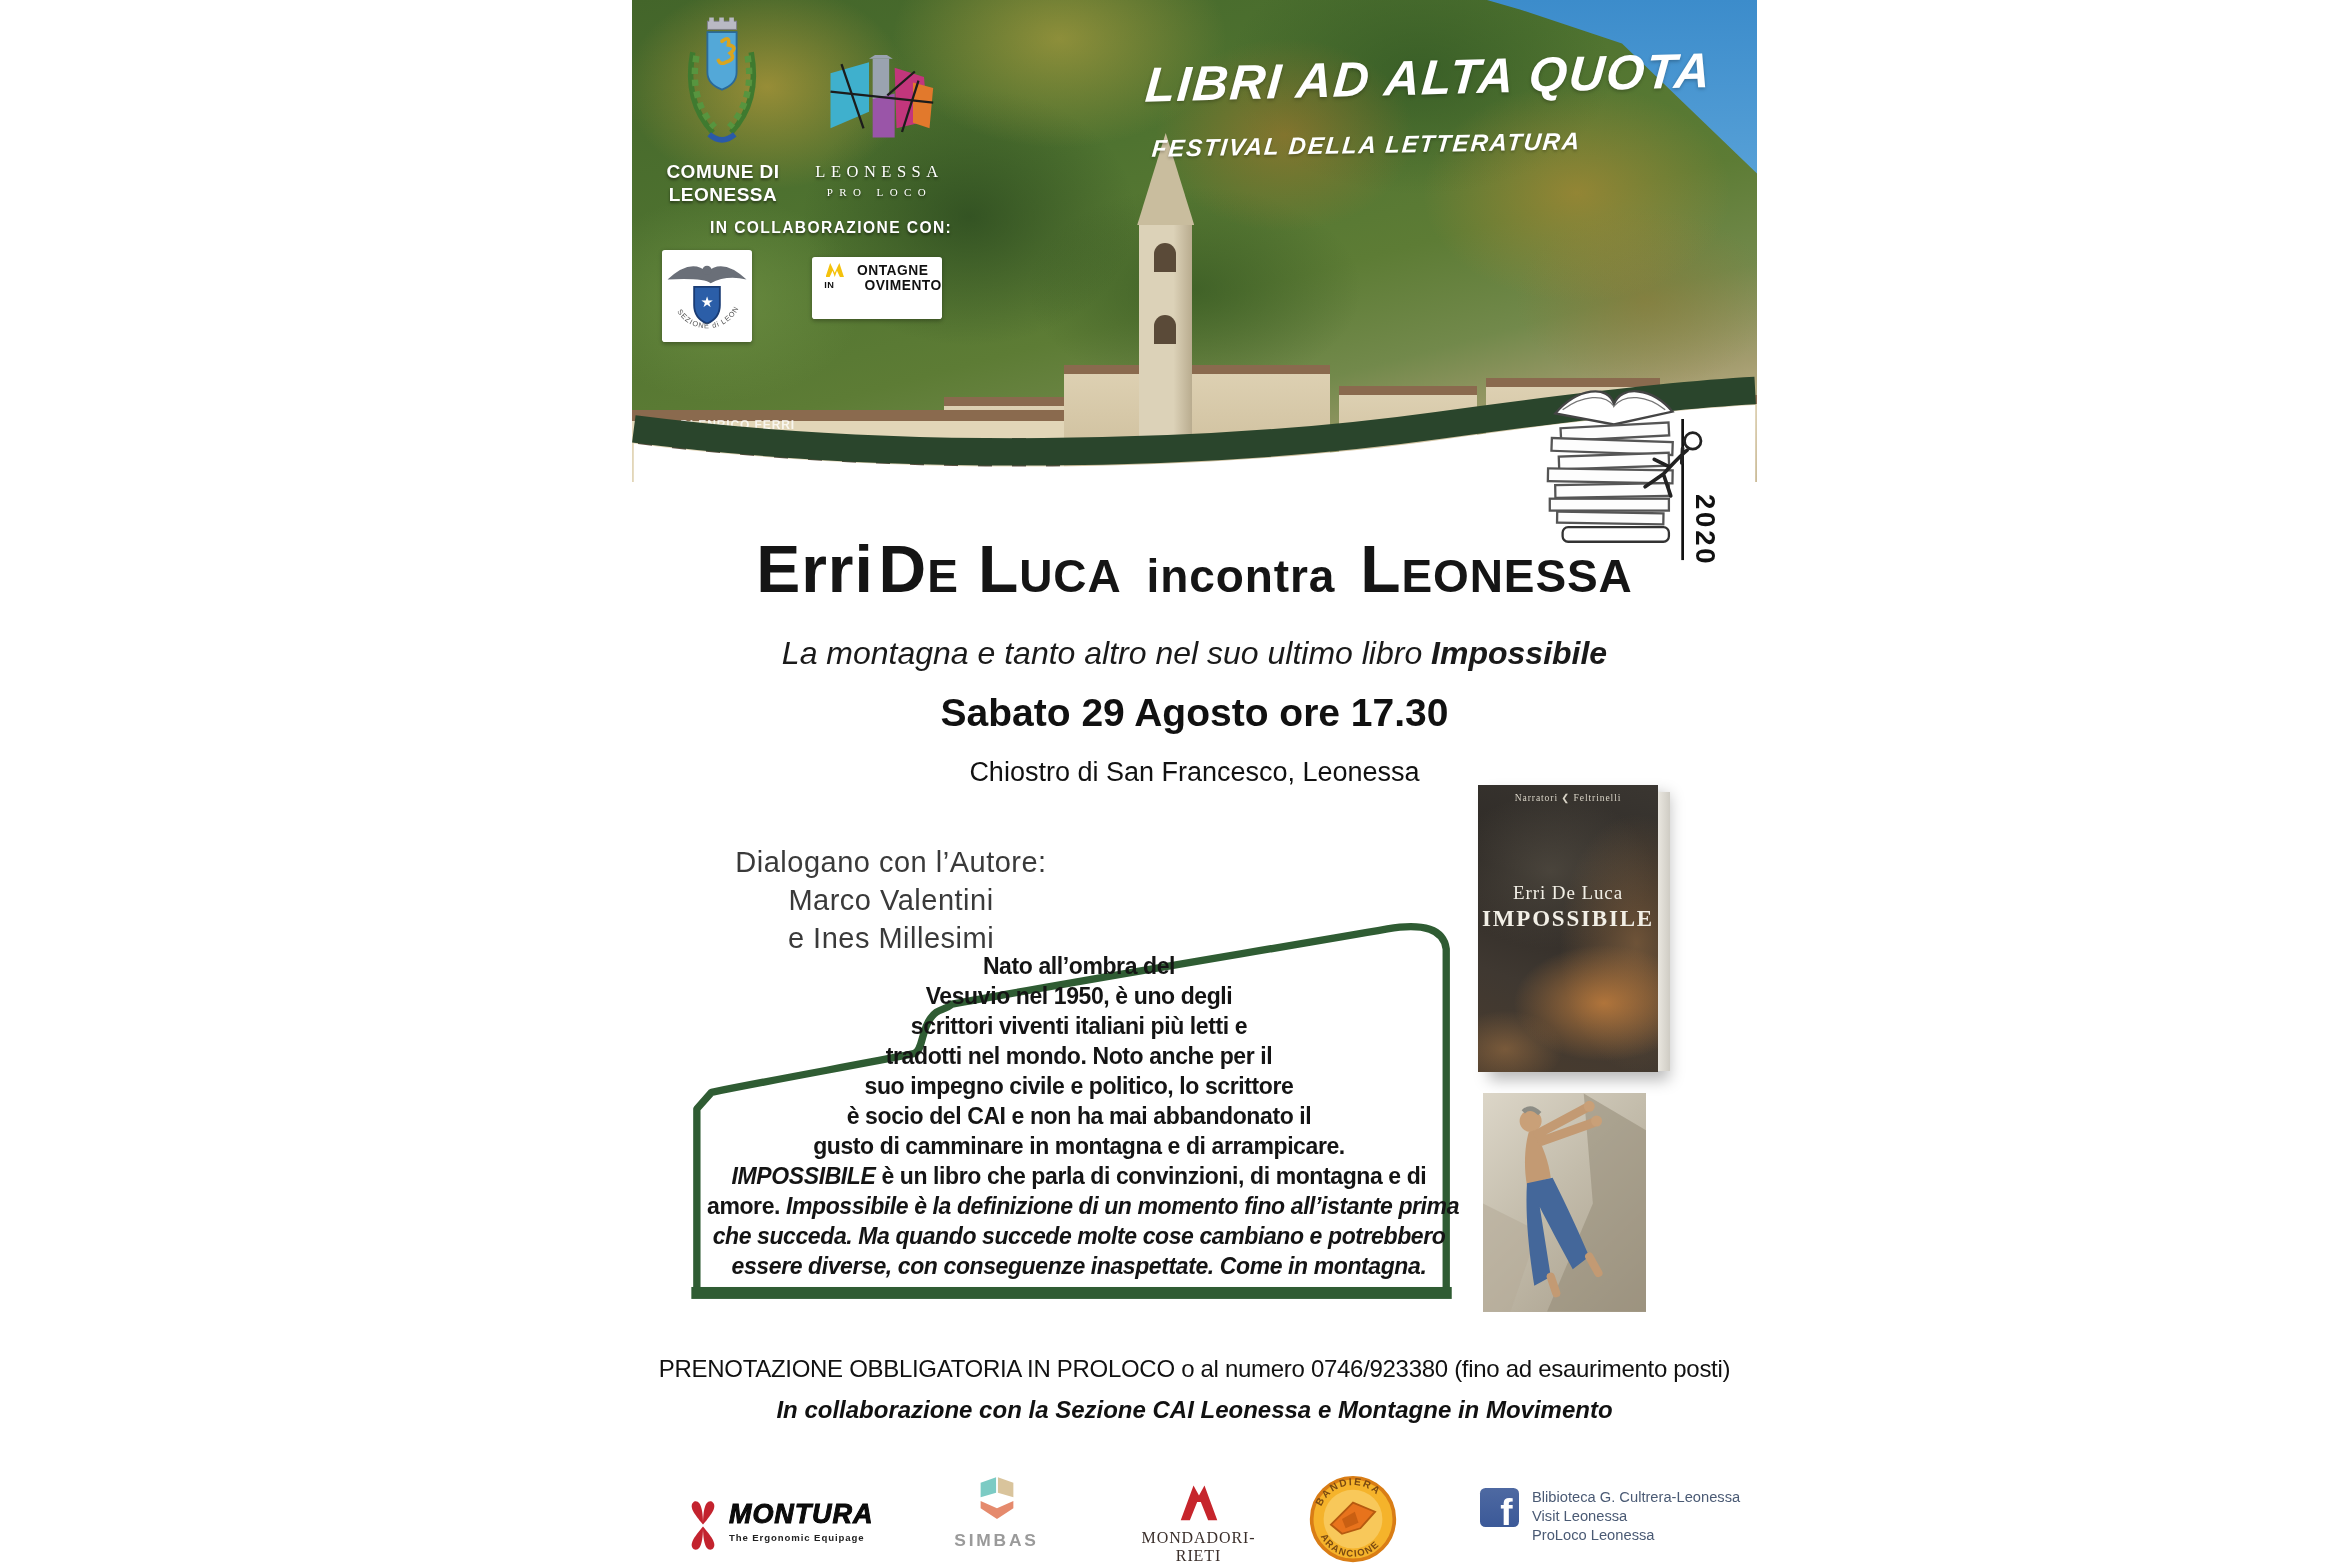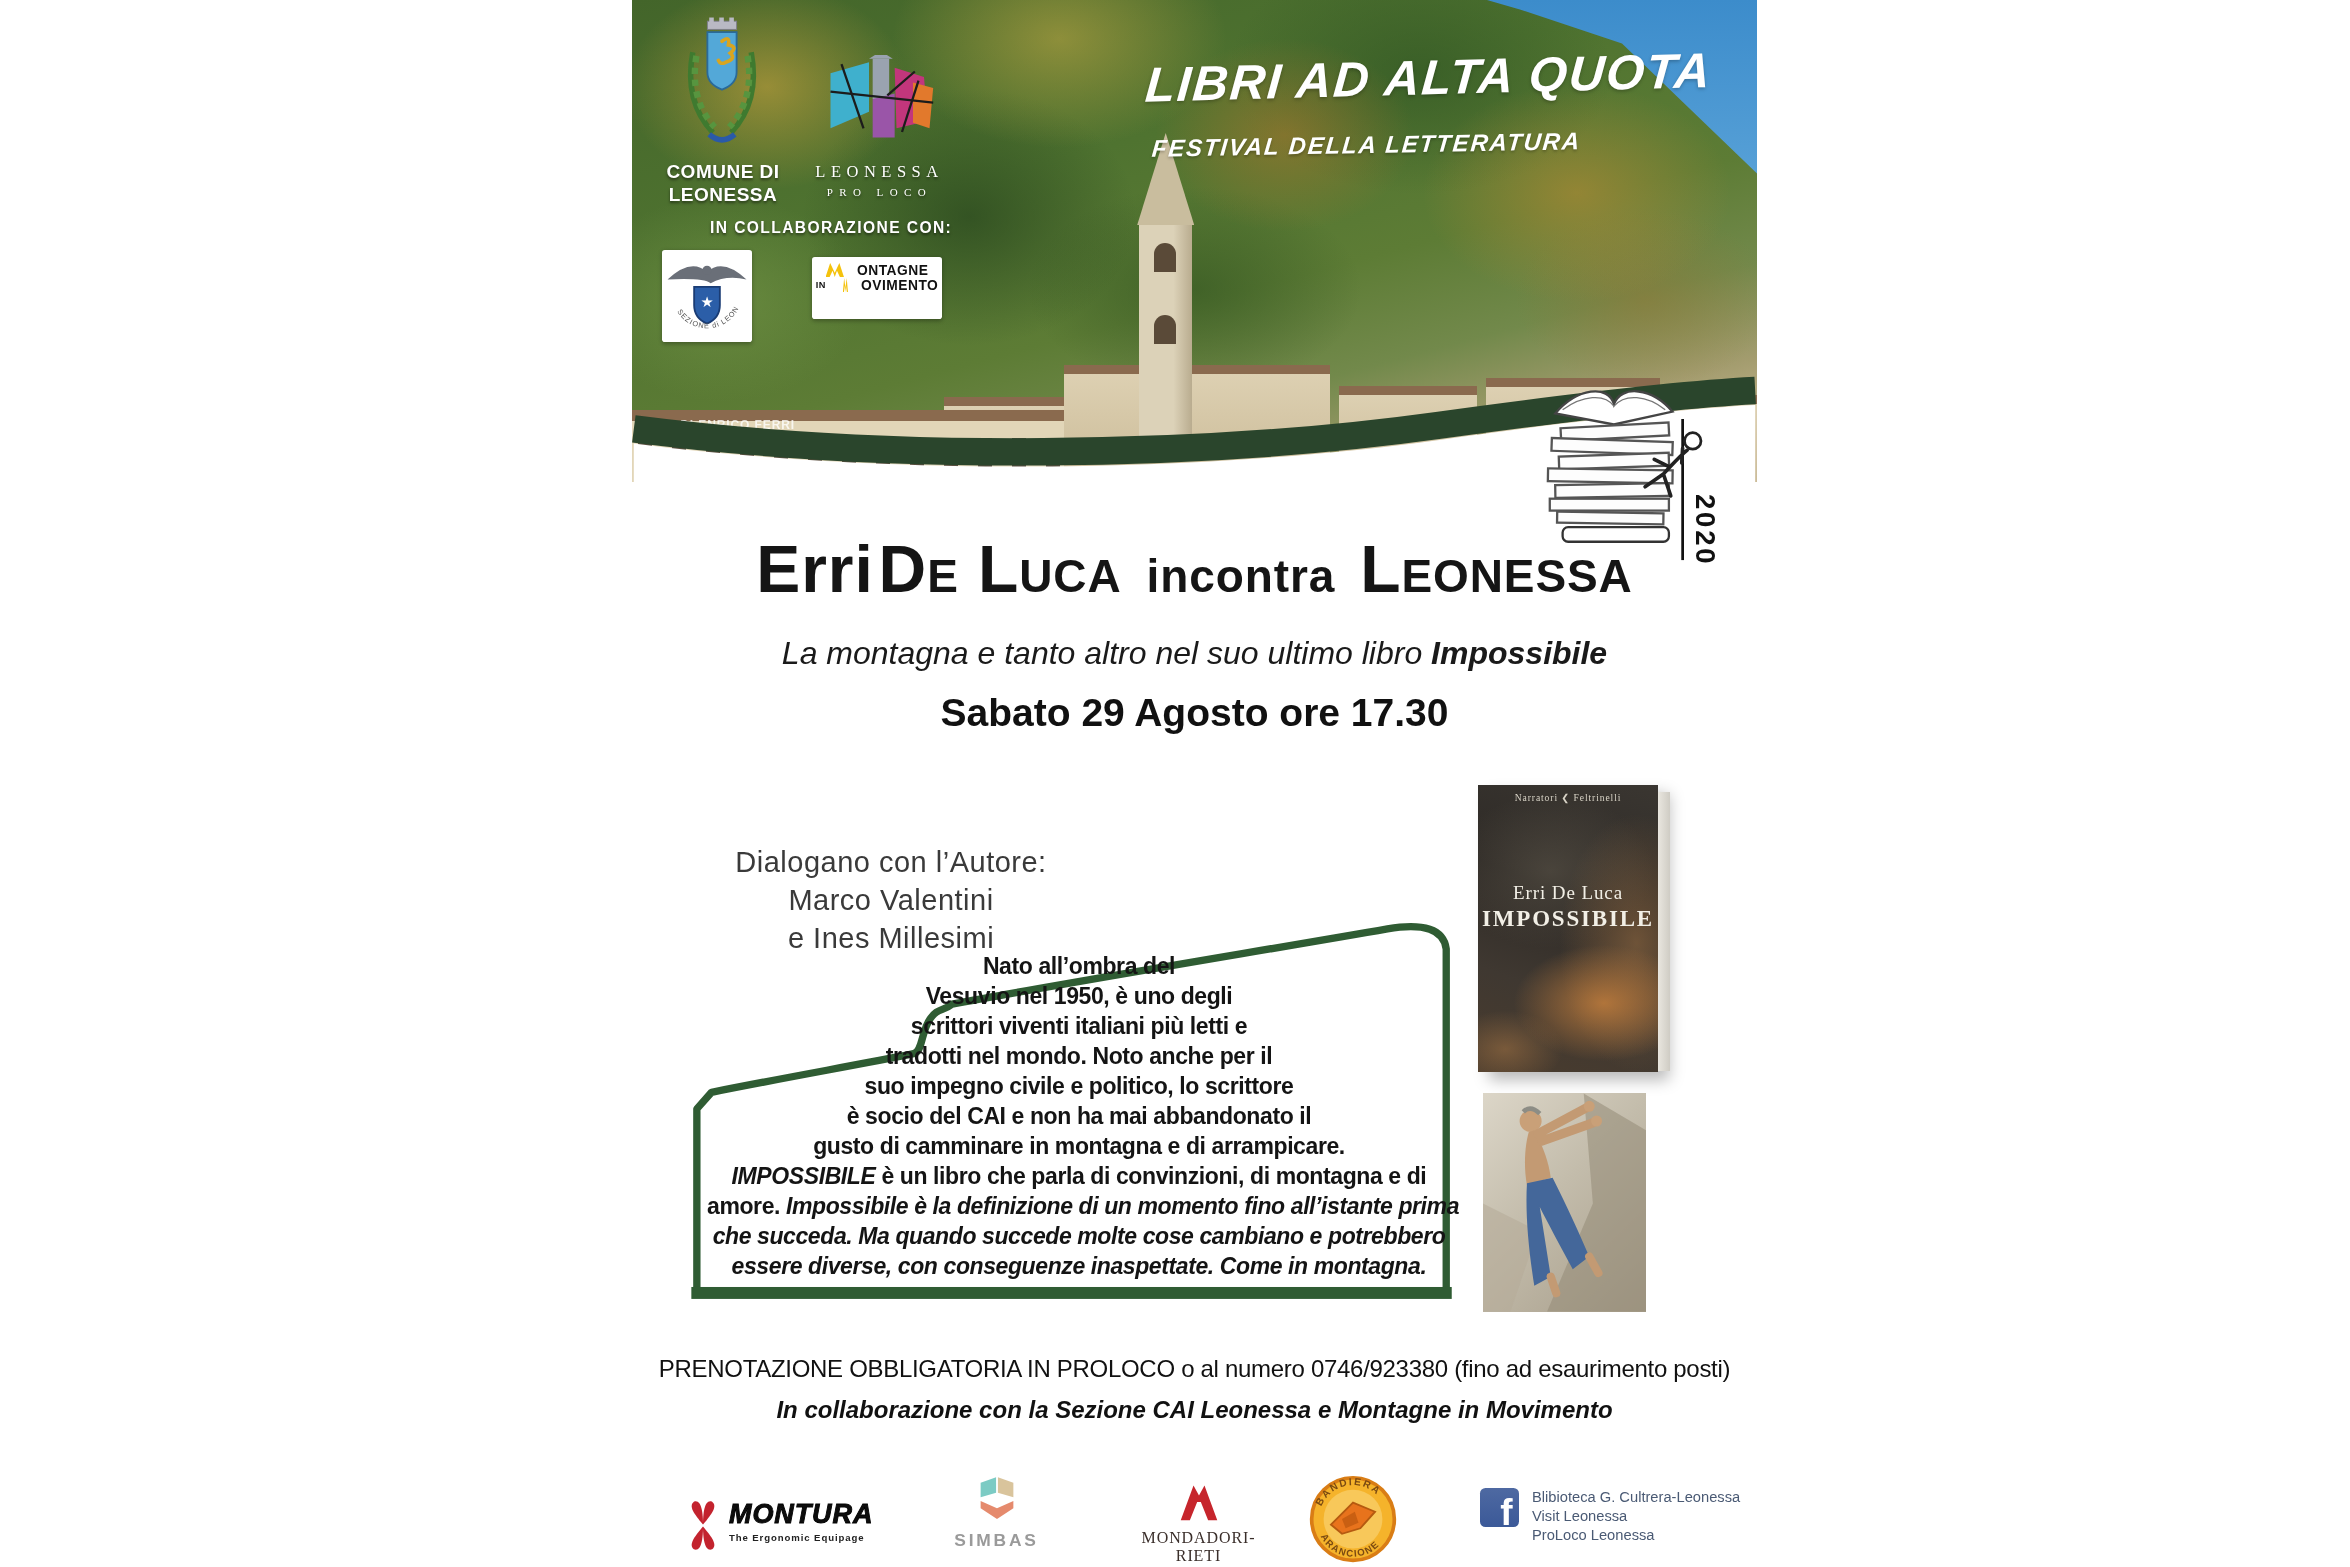--- a/index.html
+++ b/index.html
@@ -53,21 +53,21 @@
   .collab{position:absolute;left:55px;top:219px;color:#fff;font-weight:bold;font-size:15.6px;
          letter-spacing:1.4px;text-shadow:0 1.8px 2.8px rgba(0,0,0,.5);padding-left:23px;}
   .cai-box{position:absolute;left:30px;top:250px;width:90px;height:92px;background:#fff;
          border-radius:2.8px;box-shadow:0 1.8px 4.6px rgba(0,0,0,.3);}
   .mim-box{position:absolute;left:180px;top:257px;width:130px;height:62px;background:#fff;
          border-radius:2.8px;box-shadow:0 1.8px 4.6px rgba(0,0,0,.3);padding:5.5px 3.7px 0 3.7px;box-sizing:border-box;
          text-align:center;color:#111;font-weight:bold;}
   .mim-row{display:flex;align-items:center;justify-content:center;gap:13px;font-size:13.8px;letter-spacing:0.5px;}
   .mim-m{display:inline-block;width:18.4px;height:13.8px;background:#f4c20d;
          clip-path:polygon(0 100%,25% 0,50% 70%,75% 0,100% 100%,78% 100%,62% 55%,50% 100%,38% 55%,22% 100%);}
-  .mim-in{font-size:9.2px;margin-right:4px;}
+  .mim-in{font-size:9.2px;margin-right:4px;padding-left:12px;}
 
   
   .year{position:absolute;left:1721px;top:494px;font-size:27.5px;font-weight:bold;letter-spacing:2.8px;
         transform:rotate(90deg);transform-origin:0 0;}
 
   
   .row{position:absolute;left:632px;width:1125px;text-align:center;}
   .title-row{top:531px;font-weight:bold;color:#151515;letter-spacing:0.9px;}
   .t-name{font-size:66px;font-variant:small-caps;}
   .t-first{font-size:66px;}
@@ -247,20 +247,21 @@
     <span class="t-name">De Luca</span>
     <span class="t-conn">incontra</span>
     <span class="t-name">Leonessa</span>
   </div>
 
   <div class="row subtitle-row">
     <span>La montagna e tanto altro nel suo ultimo libro </span><b>Impossibile</b>
   </div>
 
   <div class="row when-row">Sabato 29 Agosto ore 17.30</div>
+  <div class="row where-row">Chiostro di San Francesco, Leonessa</div>
 
   <div class="speakers" id="speakers">
       <div class="speaker-line">Dialogano con l’Autore:</div>
       <div class="speaker-line">Marco Valentini</div>
       <div class="speaker-line">e Ines Millesimi</div>
     </div>
 
   <svg class="bubble-svg" width="776" height="397" viewBox="0 0 845 432">
     <path d="M14 412 L14 212 L30 194
              C110 178 190 164 250 152

